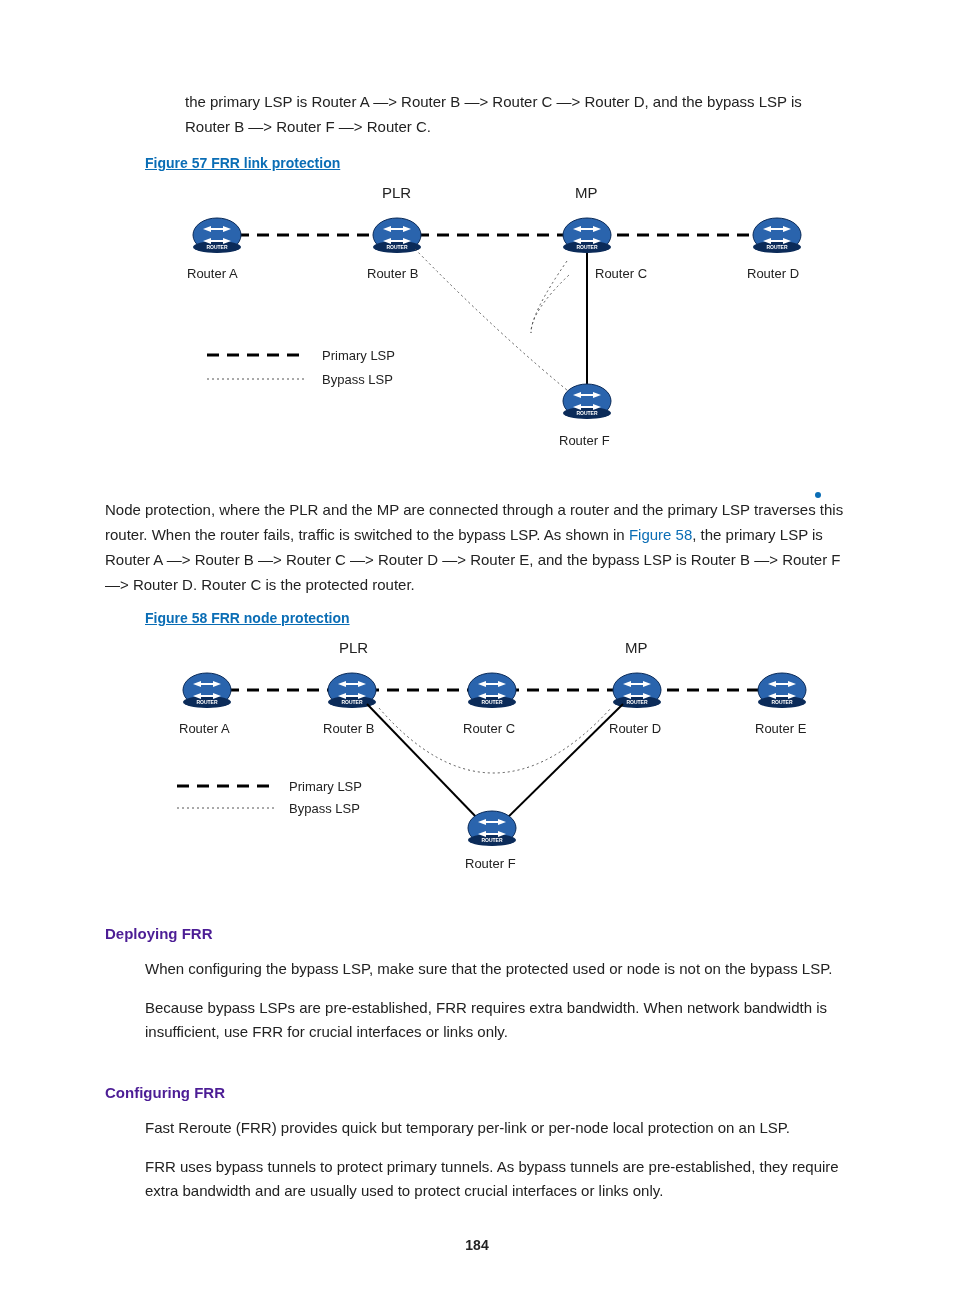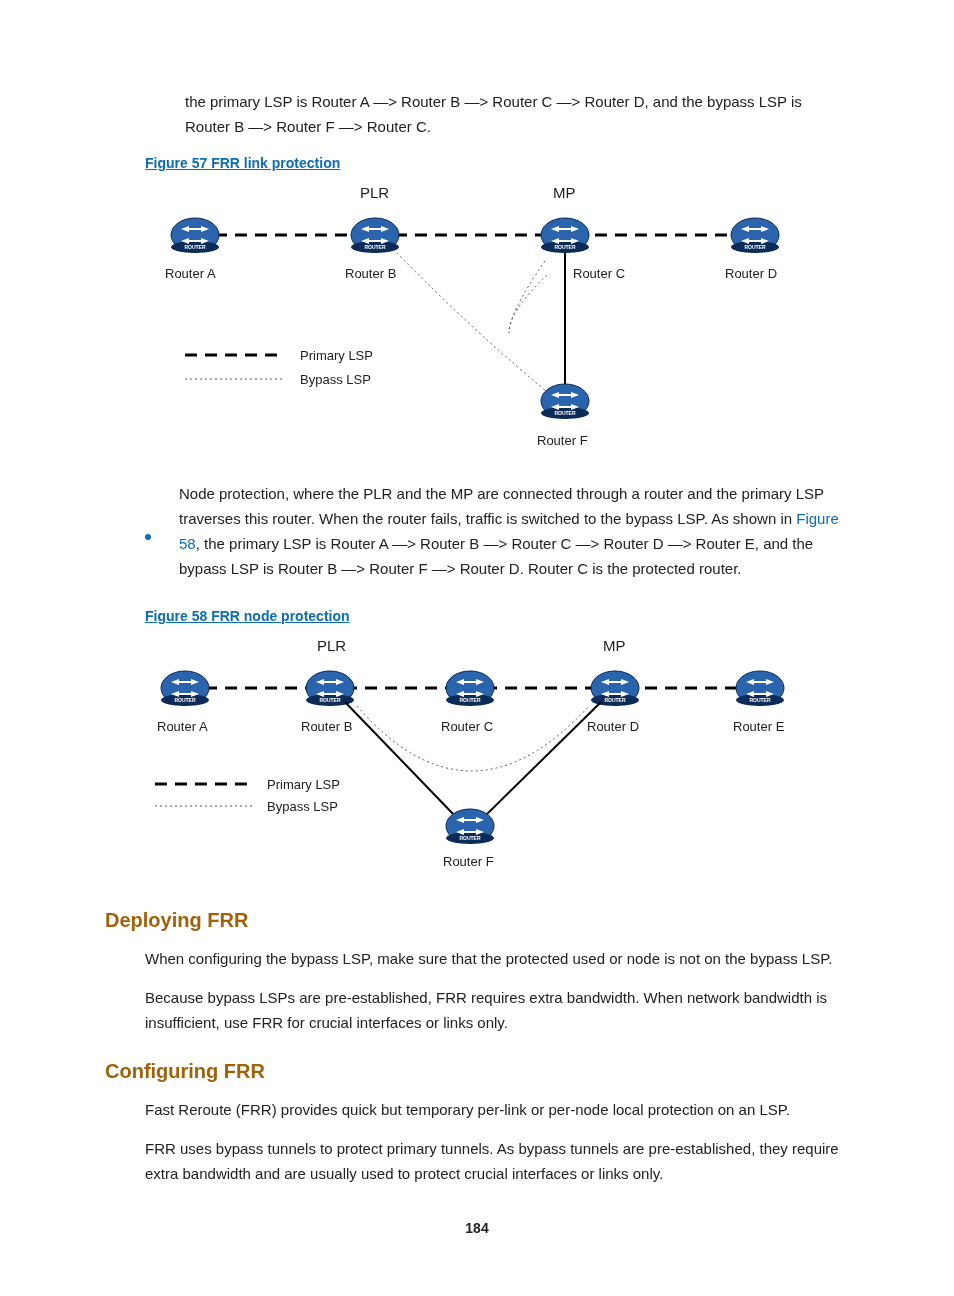--- a/index.html
+++ b/index.html
@@ -25,49 +25,51 @@
     font-weight: bold;
     font-size: 14px;
     margin: 6px 0 8px 40px;
     text-decoration: underline;
   }
   .link-inline {
     color: #0a6db5;
   }
   .bullet-block {
     display: flex;
-    align-items: center;
+    align-items: flex-end;
     margin-top: 22px;
-    margin-bottom: 24px;
+    margin-bottom: 10px;
+    flex-direction: column;
   }
   .bullet-dot {
     width: 6px;
     height: 6px;
     border-radius: 50%;
     background: #0a6db5;
     margin-top: 10px;
     margin-left: 40px;
     margin-right: 28px;
     flex: none;
   }
   .bullet-text {
     flex: 1;
   }
   .section-h {
-    color: #a16207;
+    color: #4c1d95;
     font-weight: bold;
-    font-size: 20px;
-    margin: 20px 0 10px 0;
+    font-size: 15px;
+    margin: 36px 0 10px 0;
   }
   .para {
     margin-left: 40px;
     margin-bottom: 14px;
   }
   .diagram {
     margin-left: 40px;
+    text-align: center;
   }
   .page-no {
     text-align: center;
     font-size: 14px;
     margin-top: 30px;
     font-weight: bold;
   }
   
   .router-svg .body { fill:#2a64ad; stroke:#0b2b59; stroke-width:1; }
   .router-svg .band { fill:#0b2b59; }

